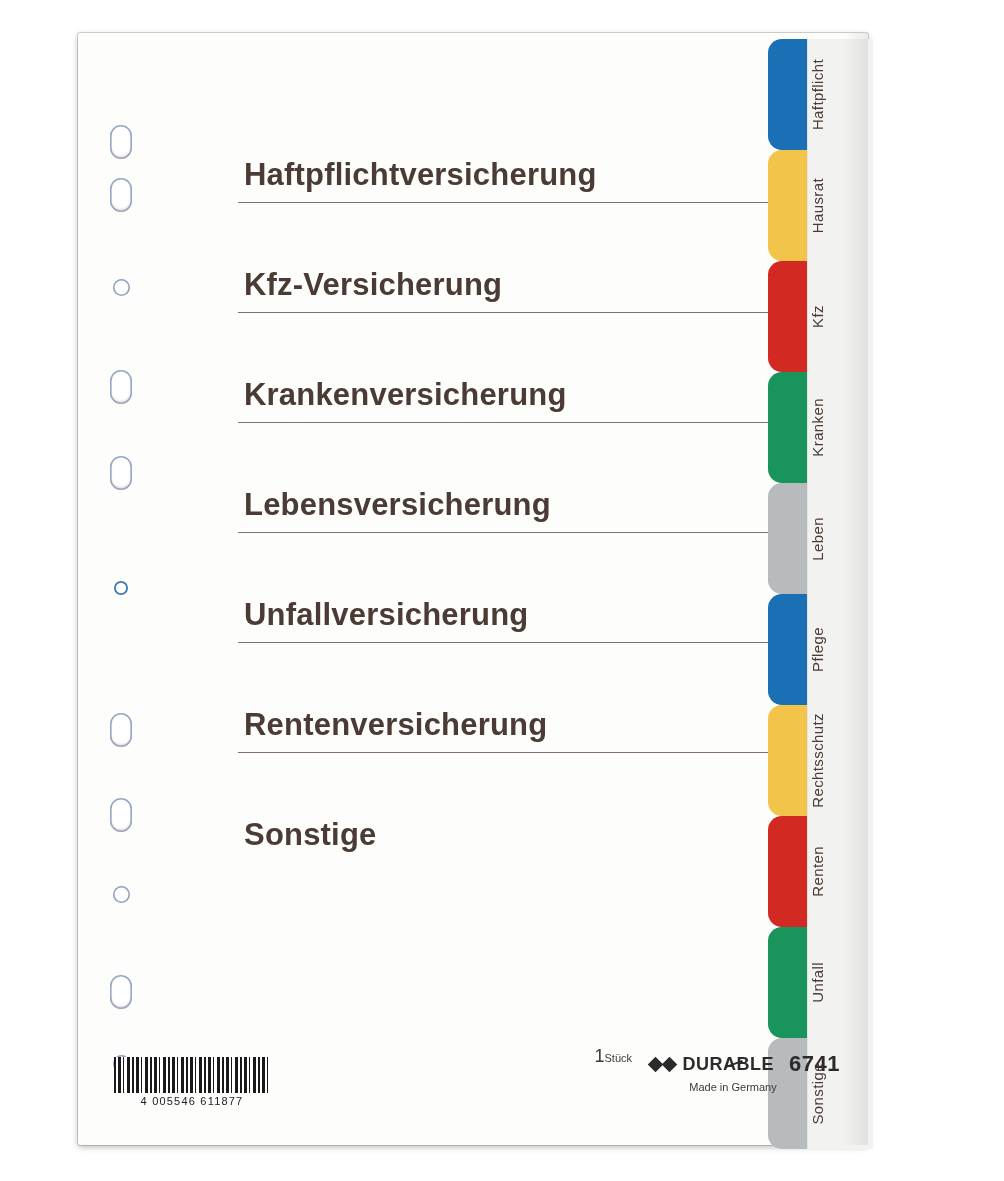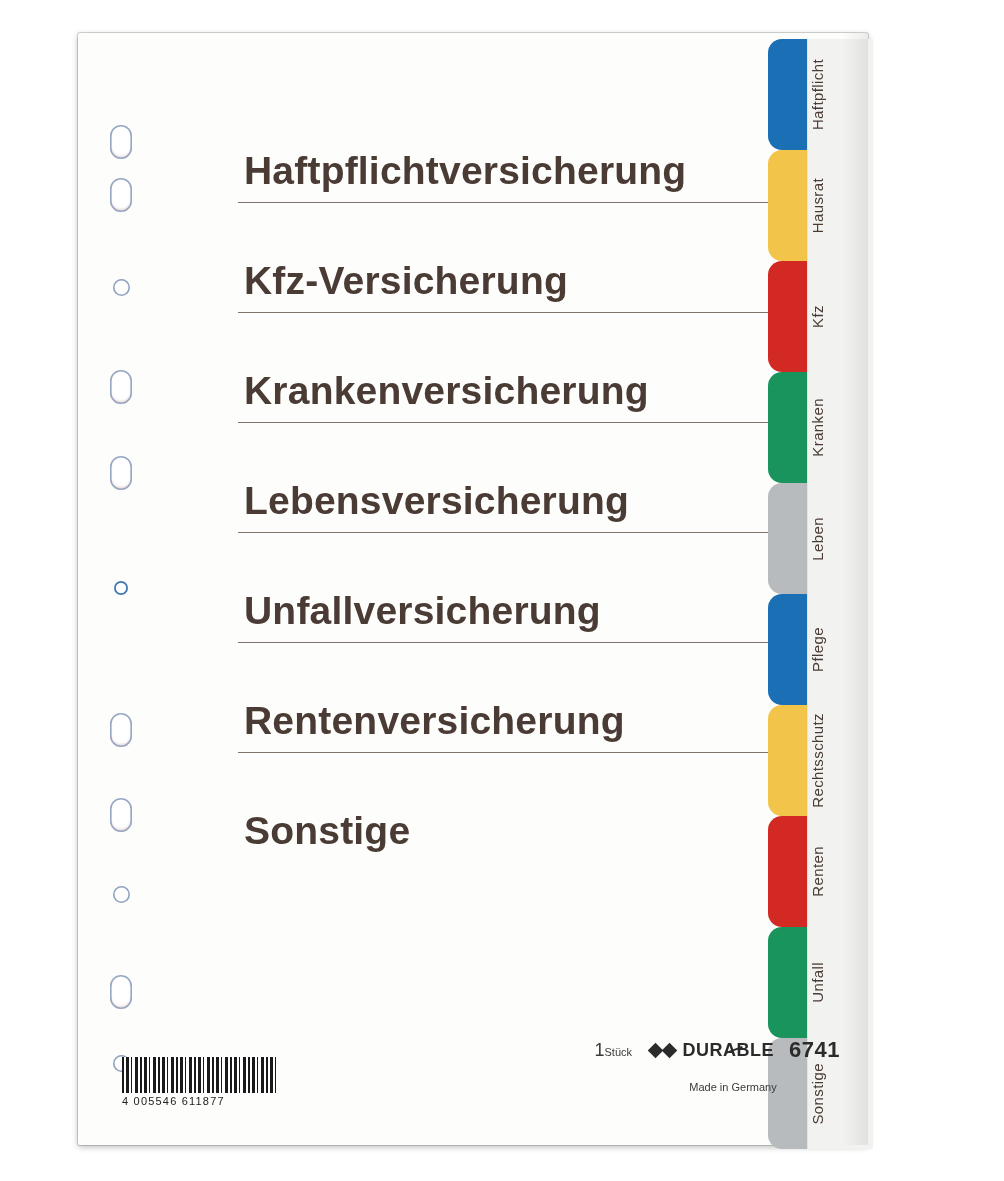--- a/index.html
+++ b/index.html
@@ -82,21 +82,21 @@
     width: 610px;
   }
   .row {
     position: relative;
     height: 110px;
   }
   .row-label {
     position: absolute;
     left: 6px;
     bottom: 22px;
-    font-size: 39px;
+    font-size: 31px;
     font-weight: bold;
     color: #4a3b35;
     letter-spacing: 0.2px;
     white-space: nowrap;
   }
   .row-rule {
     position: absolute;
     left: 0;
     right: 0;
     bottom: 12px;
@@ -149,24 +149,25 @@
     transform: rotate(180deg);
     font-size: 15px;
     color: #4a3b35;
     letter-spacing: 0.4px;
     white-space: nowrap;
   }
 
   
   .barcode {
     position: absolute;
-    left: 44px;
+    left: 36px;
     bottom: 42px;
     width: 156px;
     height: 46px;
+    text-align: center;
   }
   .barcode-bars {
     width: 100%;
     height: 36px;
     background:
       repeating-linear-gradient(to right,
         #1a1a1a 0px, #1a1a1a 2px, #ffffff 2px, #ffffff 4px,
         #1a1a1a 4px, #1a1a1a 7px, #ffffff 7px, #ffffff 9px,
         #1a1a1a 9px, #1a1a1a 10px, #ffffff 10px, #ffffff 13px,
         #1a1a1a 13px, #1a1a1a 16px, #ffffff 16px, #ffffff 18px);
@@ -175,21 +176,21 @@
     margin-top: 2px;
     font-size: 11px;
     color: #222;
     letter-spacing: 1.2px;
     white-space: nowrap;
   }
 
   .count-badge {
     position: absolute;
     right: 236px;
-    bottom: 84px;
+    bottom: 78px;
     font-size: 18px;
     color: #3a3a3a;
     text-align: right;
   }
   .count-badge .unit {
     font-size: 11px;
   }
 
   .brand-block {
     position: absolute;
@@ -233,21 +234,21 @@
     transform: rotate(-20deg);
   }
   .brand-code {
     font-size: 22px;
     font-weight: bold;
     color: #2b2b2b;
     letter-spacing: 0.5px;
     margin-left: 7px;
   }
   .brand-made {
-    margin-top: 18px;
+    margin-top: 4px;
     font-size: 11px;
     color: #3a3a3a;
     text-align: center;
     padding-right: 14px;
   }
 </style>
 </head>
 <body>
 
 <div id="product-photo">

